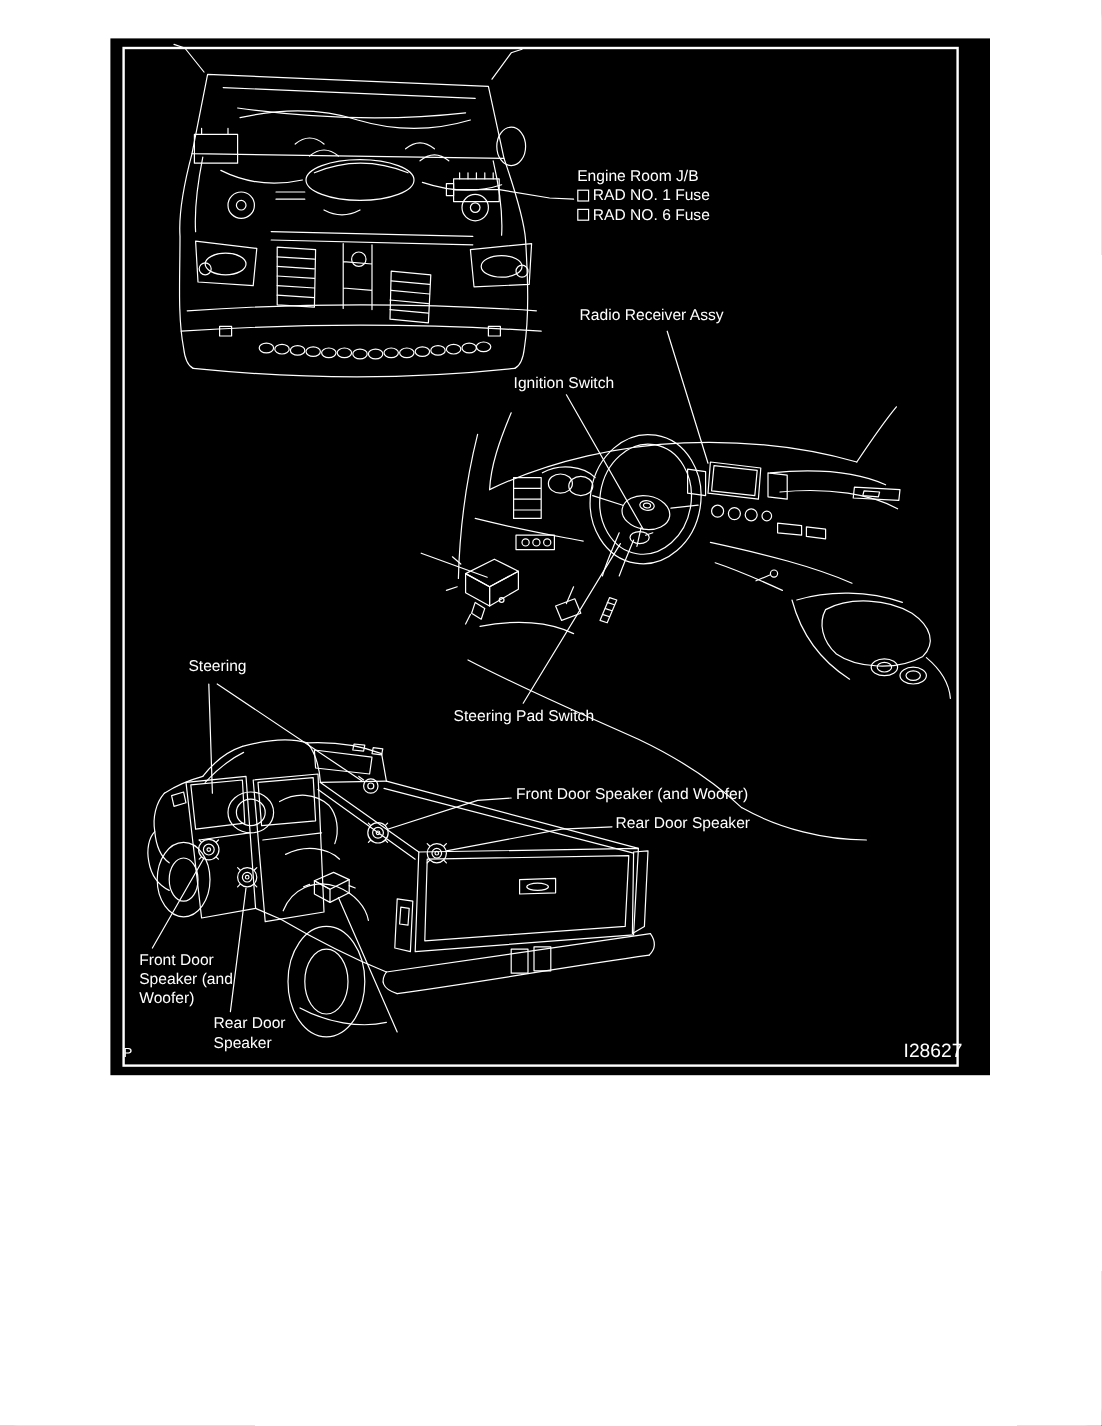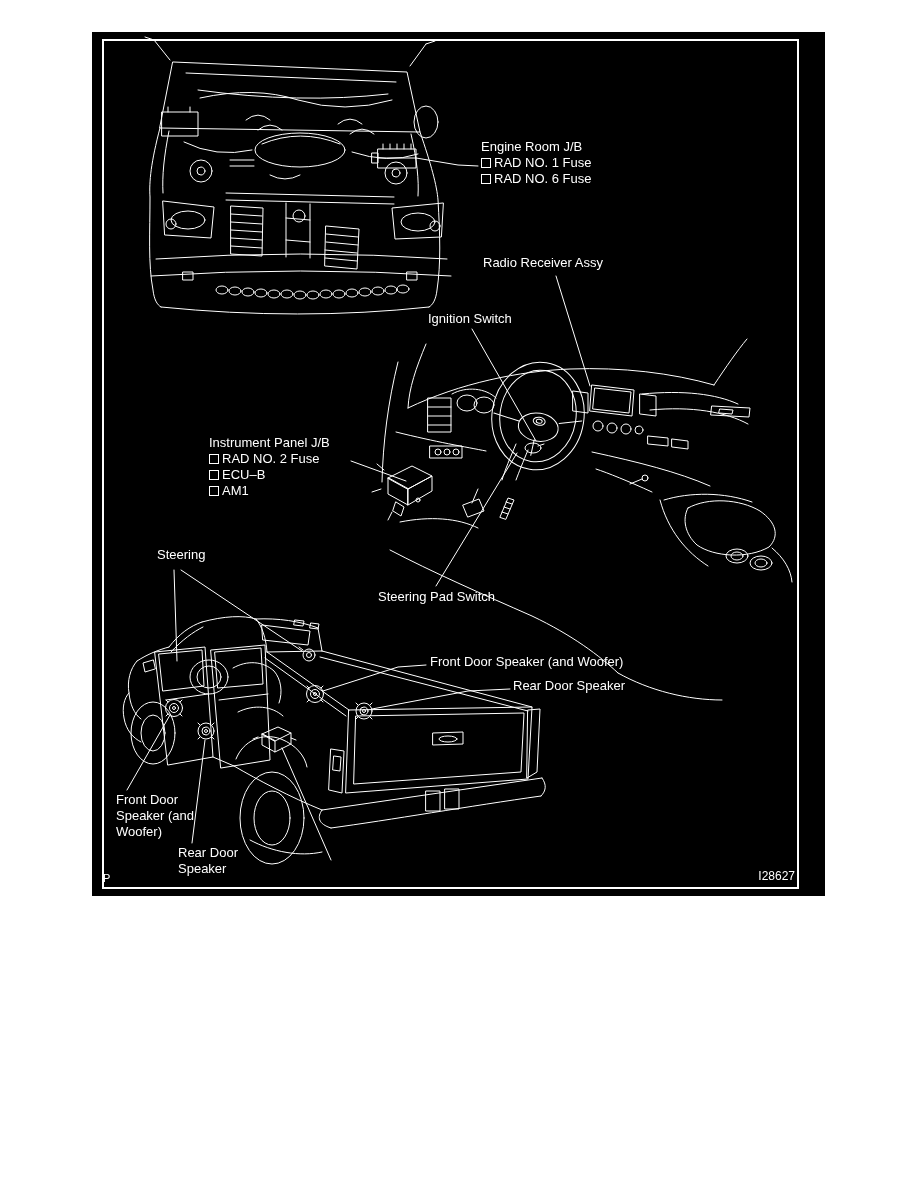--- a/index.html
+++ b/index.html
@@ -7,21 +7,21 @@
         font-family:"Liberation Sans","DejaVu Sans",sans-serif;border-radius:15px;}
   .panel{position:absolute;left:92px;top:32px;width:733px;height:864px;background:#000;}
   .frame{position:absolute;left:10px;top:7px;right:26px;bottom:7px;border:2px solid #fff;}
   svg.art{position:absolute;left:0;top:0;}
   .lbl{position:absolute;color:#fff;font-size:13px;line-height:16px;white-space:nowrap;}
   .lbl.wrap{white-space:normal;}
   .cbx{display:inline-block;width:8px;height:8px;border:1px solid #fff;margin-right:3px;
        vertical-align:-1px;}
   .corner{position:absolute;color:#fff;}
   #corner-p{left:103px;top:872px;font-size:11px;line-height:12px;}
-  #figure-id{left:753px;top:871px;width:42px;font-size:12px;line-height:11px;text-align:right;}
+  #figure-id{left:753px;top:871px;width:42px;font-size:16px;line-height:11px;text-align:right;}
 </style>
 </head>
 <body>
 
 <div class="page">
   <div class="panel">
     <div class="frame"></div>
   </div>
 
   <svg class="art" width="918" height="1188" viewBox="0 0 918 1188" fill="none" stroke="#fff" stroke-width="1" stroke-linecap="round" stroke-linejoin="round">
@@ -284,26 +284,20 @@
   <div class="lbl" style="left:481px;top:139px">
     <div>Engine Room J/B</div>
     <div><span class="cbx"></span><span>RAD NO. 1 Fuse</span></div>
     <div><span class="cbx"></span><span>RAD NO. 6 Fuse</span></div>
   </div>
 
   <div class="lbl" style="left:483px;top:255px">Radio Receiver Assy</div>
 
   <div class="lbl" style="left:428px;top:311px">Ignition Switch</div>
 
-  <div class="lbl" style="left:209px;top:435px">
-    <div>Instrument Panel J/B</div>
-    <div><span class="cbx"></span><span>RAD NO. 2 Fuse</span></div>
-    <div><span class="cbx"></span><span>ECU–B</span></div>
-    <div><span class="cbx"></span><span>AM1</span></div>
-  </div>
 
   <div class="lbl" style="left:157px;top:547px">Steering</div>
 
   <div class="lbl" style="left:378px;top:589px">Steering Pad Switch</div>
 
   <div class="lbl" style="left:430px;top:654px">Front Door Speaker (and Woofer)</div>
 
   <div class="lbl" style="left:513px;top:678px">Rear Door Speaker</div>
 
   <div class="lbl wrap" style="left:116px;top:792px;width:84px">Front Door Speaker (and Woofer)</div>

